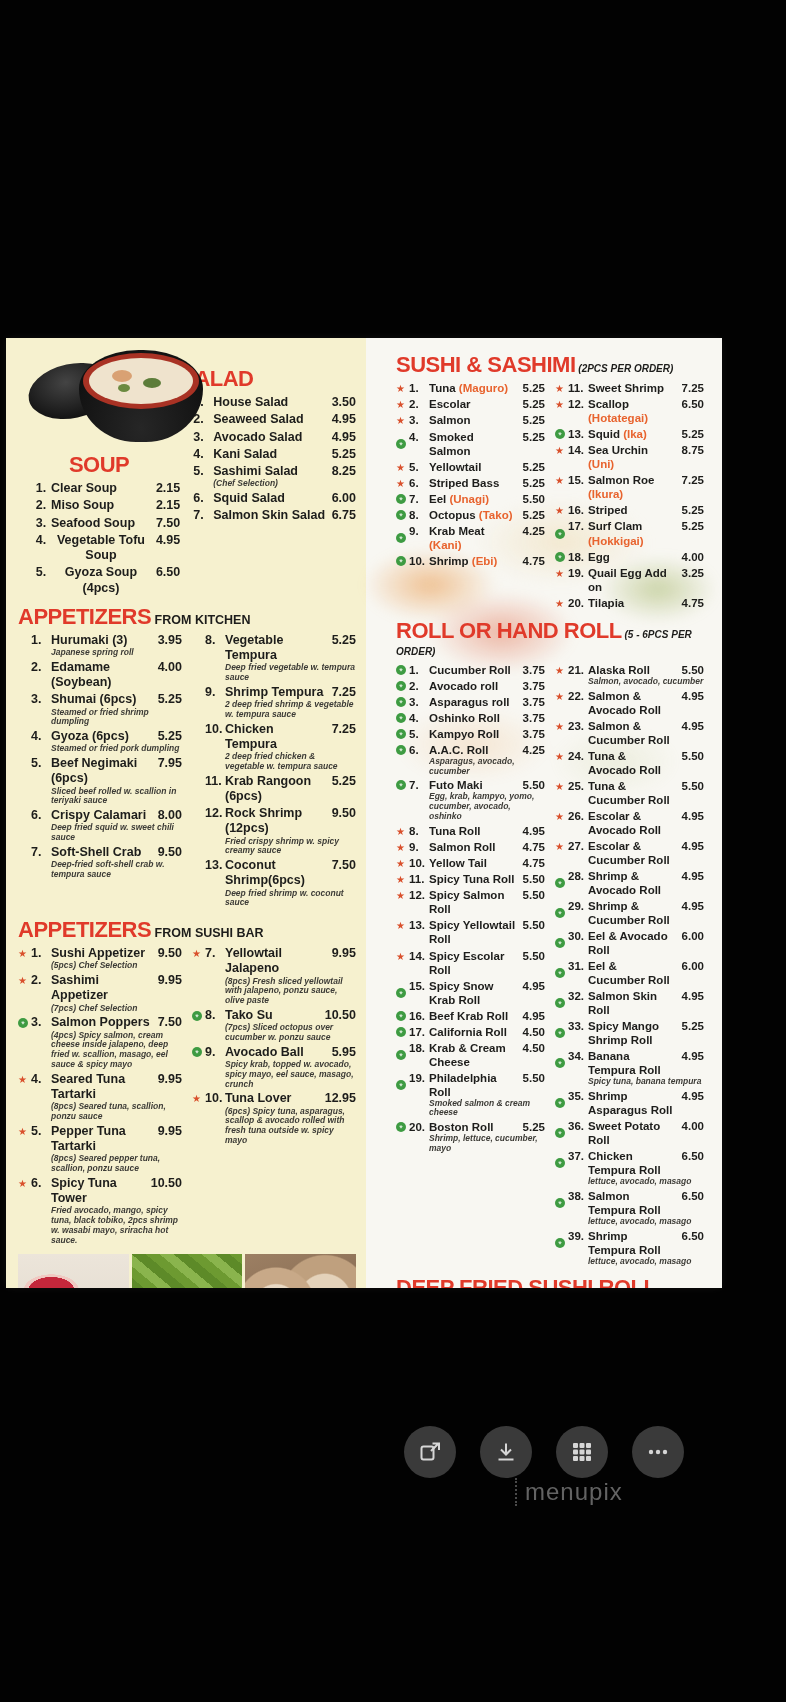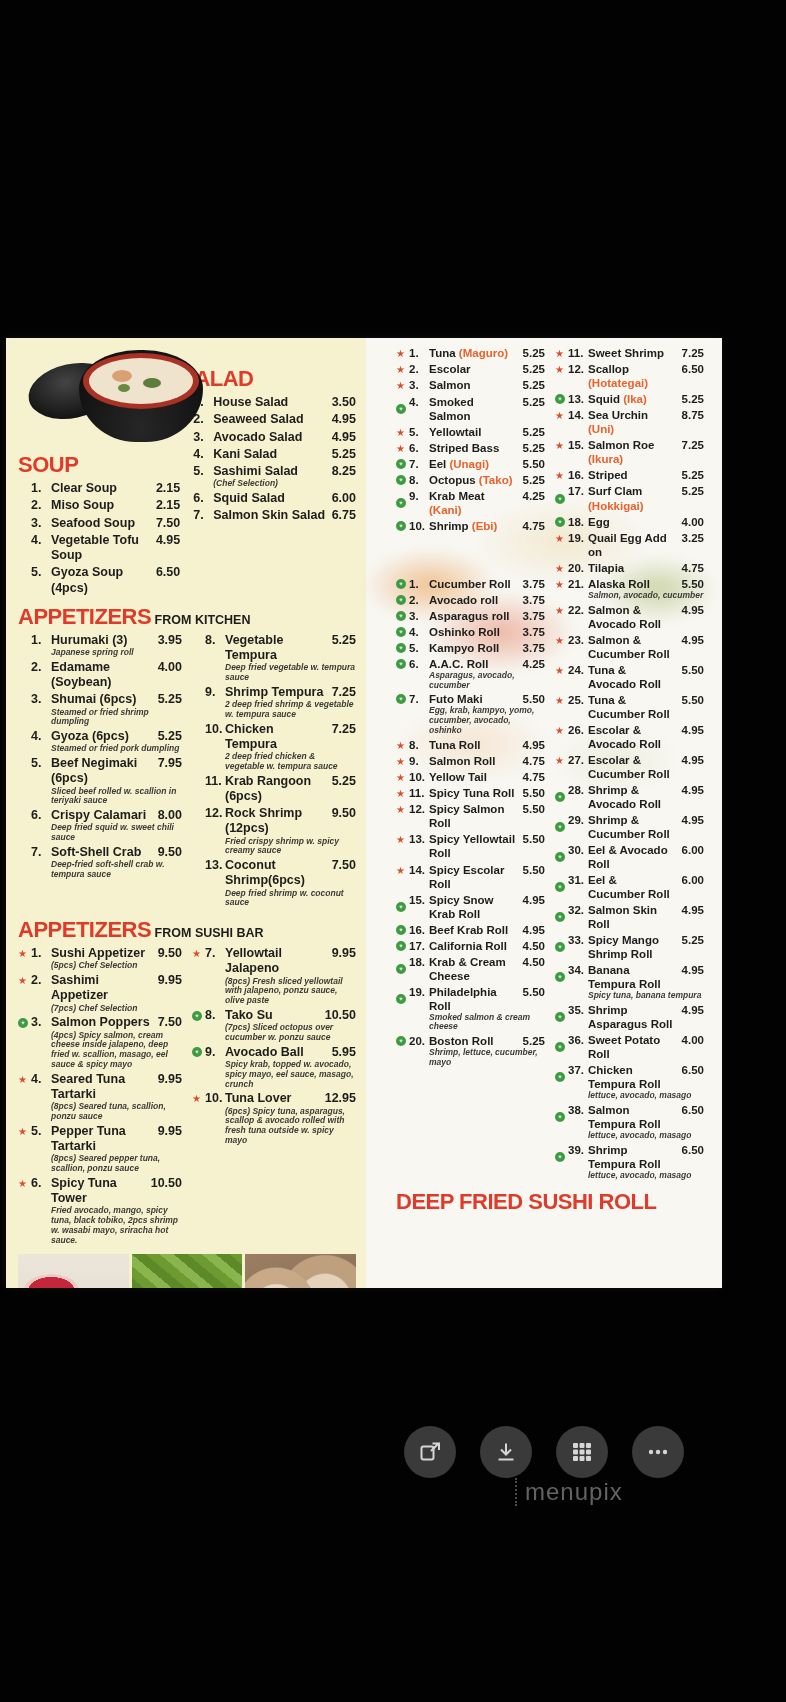--- a/index.html
+++ b/index.html
@@ -3,21 +3,21 @@
 <meta charset="utf-8">
 <style>
   html,body{margin:0;padding:0;background:#000;}
   .screen{position:relative;width:786px;height:1702px;background:#020202;overflow:hidden;
           font-family:"Liberation Sans",sans-serif;color:#1d1d1b;}
   .menu-page{position:absolute;left:6px;top:338px;width:716px;height:950px;display:flex;overflow:hidden;
              box-shadow:0 0 8px rgba(255,255,255,.06);}
   
   .col-left{width:360px;background:var(--left_bg);padding:6px 10px 0 12px;box-sizing:border-box;}
   .top-row{display:flex;}
-  .soup-block{width:48%;}
+  .soup-block{width:48%;text-align:center;}
   .salad-block{width:52%;padding-top:14px;box-sizing:border-box;}
   
   .soup-art{position:relative;height:100px;width:175px;margin:0 0 2px 10px;}
   .lid{position:absolute;left:0;top:20px;width:88px;height:54px;border-radius:50%;
        background:radial-gradient(ellipse at 45% 32%,#444 0%,#101010 75%);transform:rotate(-12deg);}
   .bowl{position:absolute;right:0;top:6px;width:124px;height:92px;
         background:radial-gradient(ellipse at 50% 85%,#262626,#0c0c0c);
         border-radius:48% 48% 46% 46%/42% 42% 58% 58%;}
   .rim{position:absolute;left:4px;top:3px;right:4px;height:56px;border-radius:50%;background:#a93224;}
   .broth{position:absolute;left:10px;top:8px;right:10px;height:46px;border-radius:50%;background:#efe3cd;overflow:hidden;}
@@ -372,20 +372,21 @@
         <div class="ph shumai"></div>
       </div>
 
     </div>
 
     <div class="col-right">
       <div class="bg-photo p1"></div>
       <div class="bg-photo p2"></div>
       <div class="rc-content">
         <div>
+            <div class="sec-h"><span class="sec-title">SUSHI &amp; SASHIMI</span><span class="sec-sub"> (2PCS PER ORDER)</span></div>
             <div class="cols">
               <div class="col">
                 <div class="mi">
                   <span class="mk raw">★</span>
                   <span class="num">1.</span>
                   <span class="nm">Tuna<span class="alt"> (Maguro)</span></span>
                   <span class="pr">5.25</span>
                 </div>
                 <div class="mi">
                   <span class="mk raw">★</span>
@@ -500,20 +501,21 @@
                 <div class="mi">
                   <span class="mk raw">★</span>
                   <span class="num">20.</span>
                   <span class="nm">Tilapia</span>
                   <span class="pr">4.75</span>
                 </div>
               </div>
             </div>
           </div>
         <div>
+            <div class="sec-h"><span class="sec-title">ROLL OR HAND ROLL</span><span class="sec-sub"> (5 - 6PCS PER ORDER)</span></div>
             <div class="cols">
               <div class="col">
                 <div class="mi">
                   <span class="mk ck">*</span>
                   <span class="num">1.</span>
                   <span class="nm">Cucumber Roll</span>
                   <span class="pr">3.75</span>
                 </div>
                 <div class="mi">
                   <span class="mk ck">*</span>

